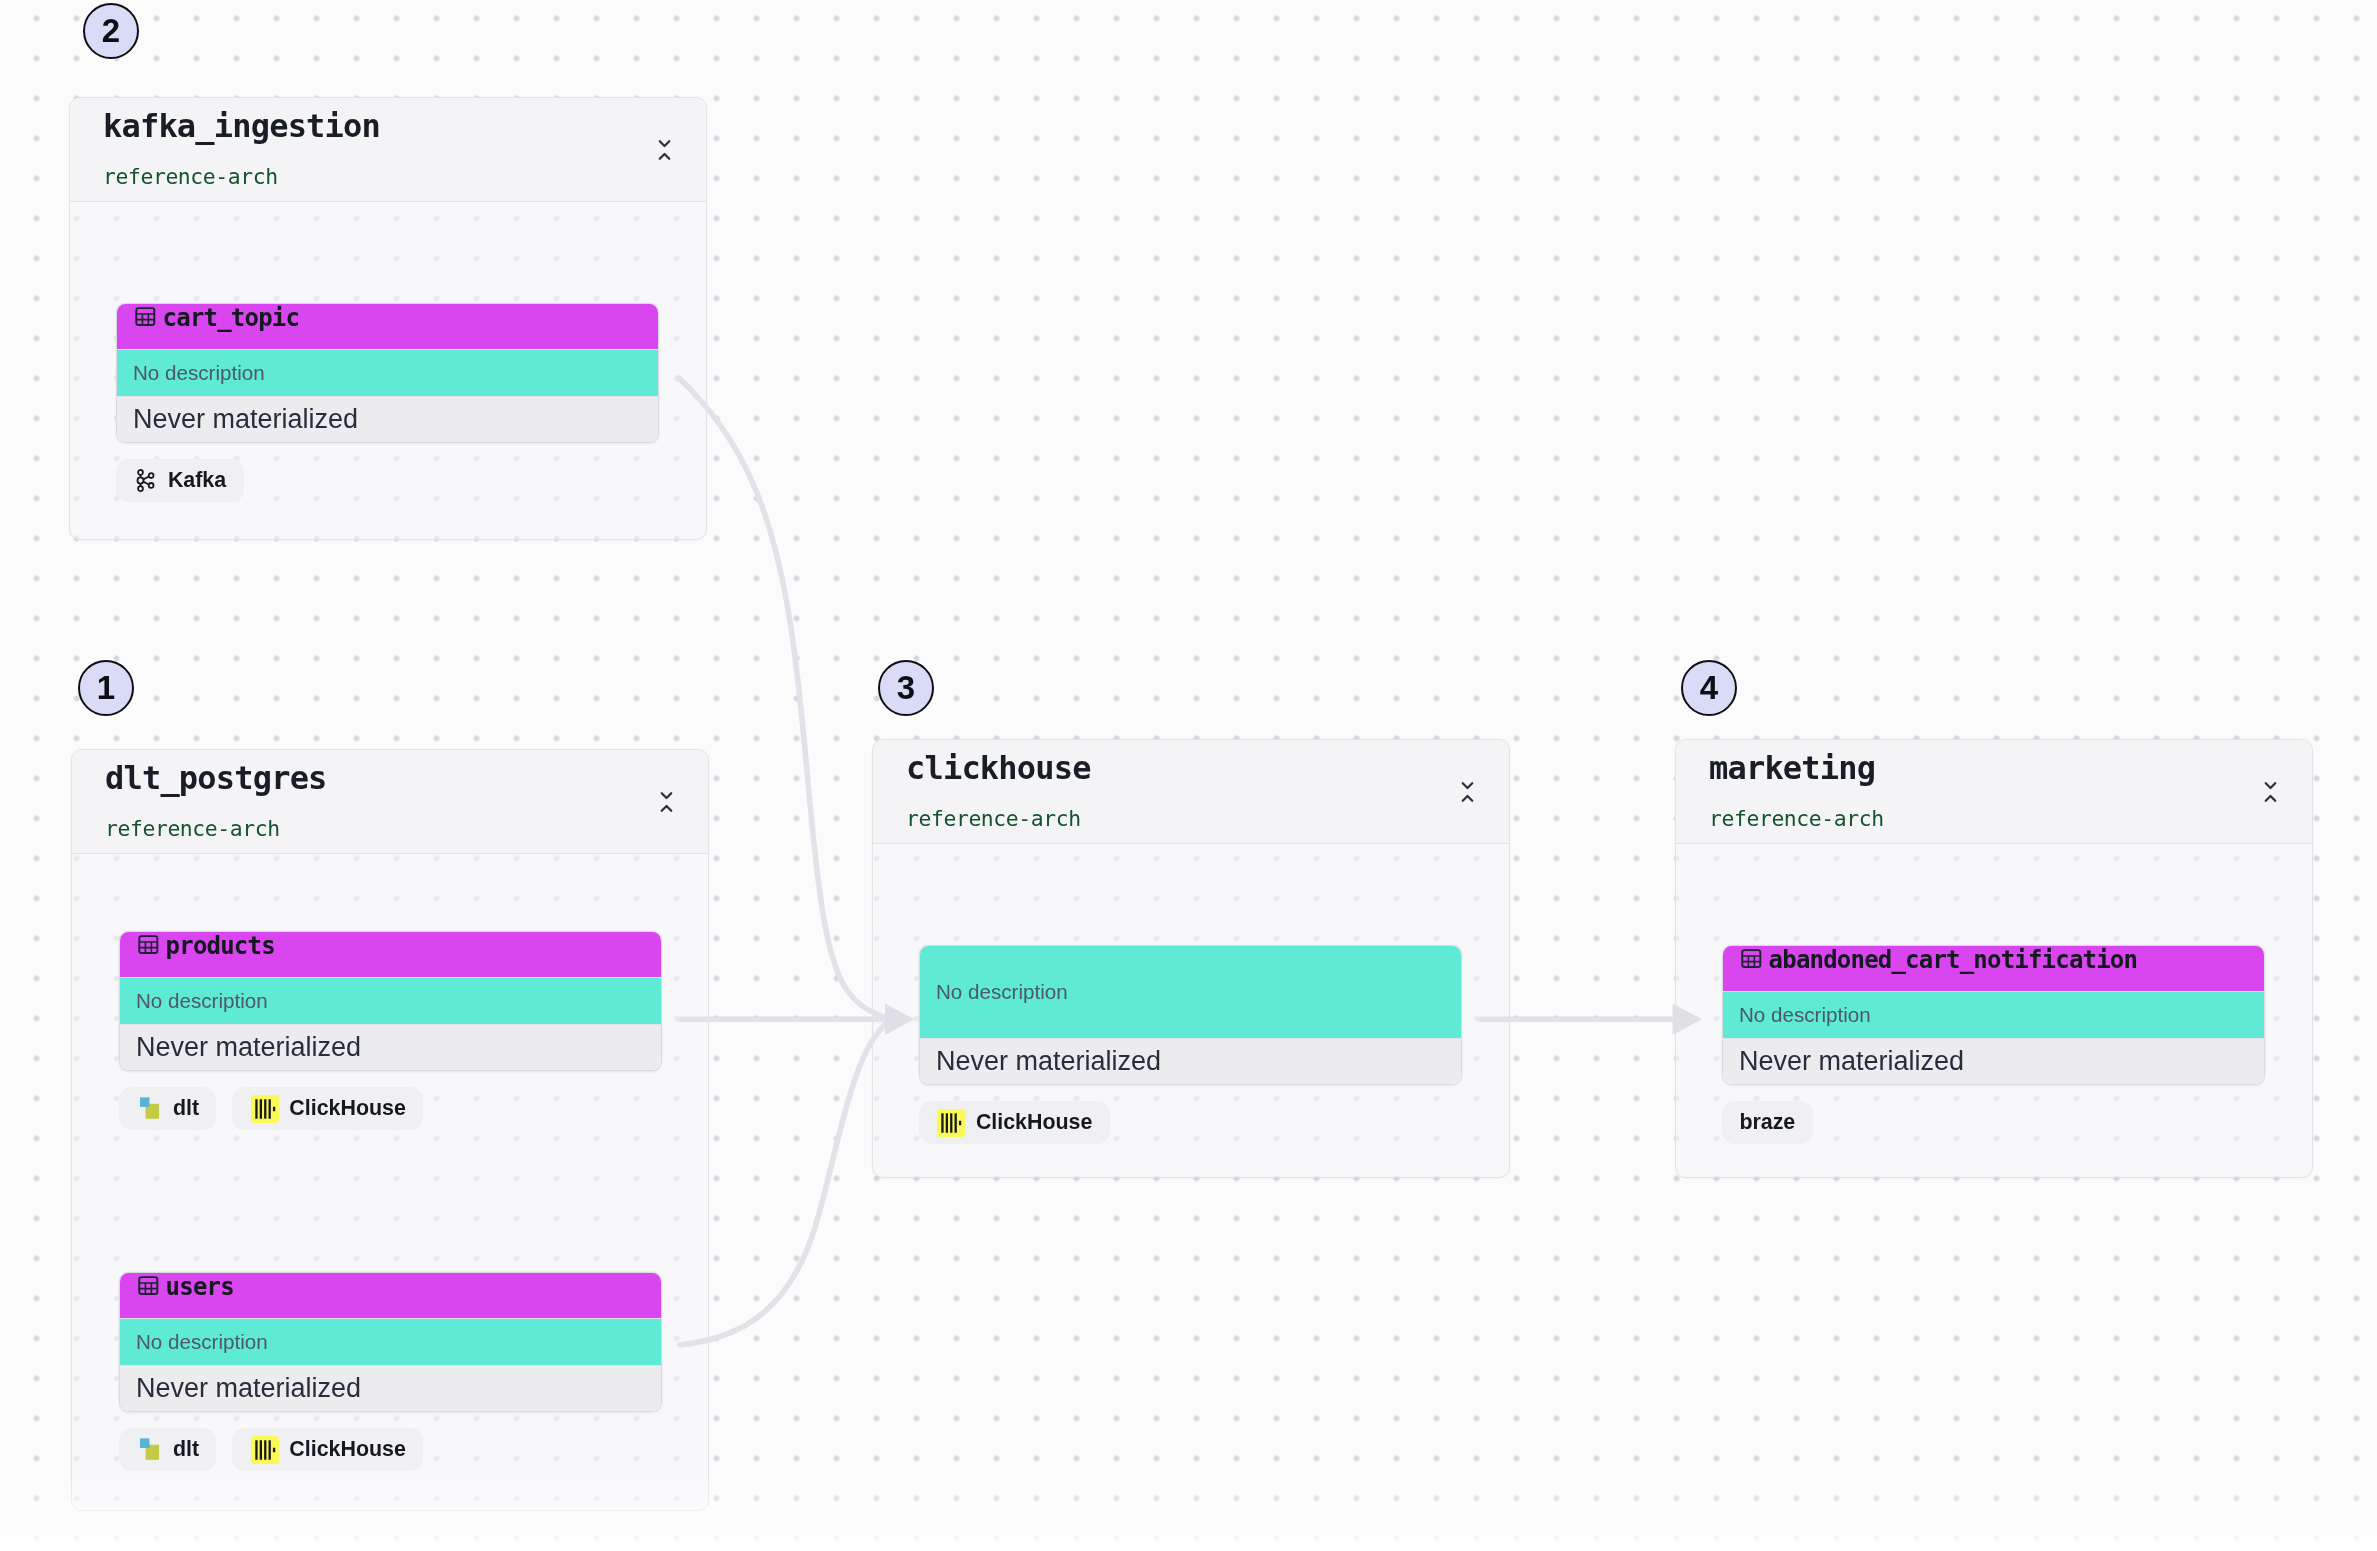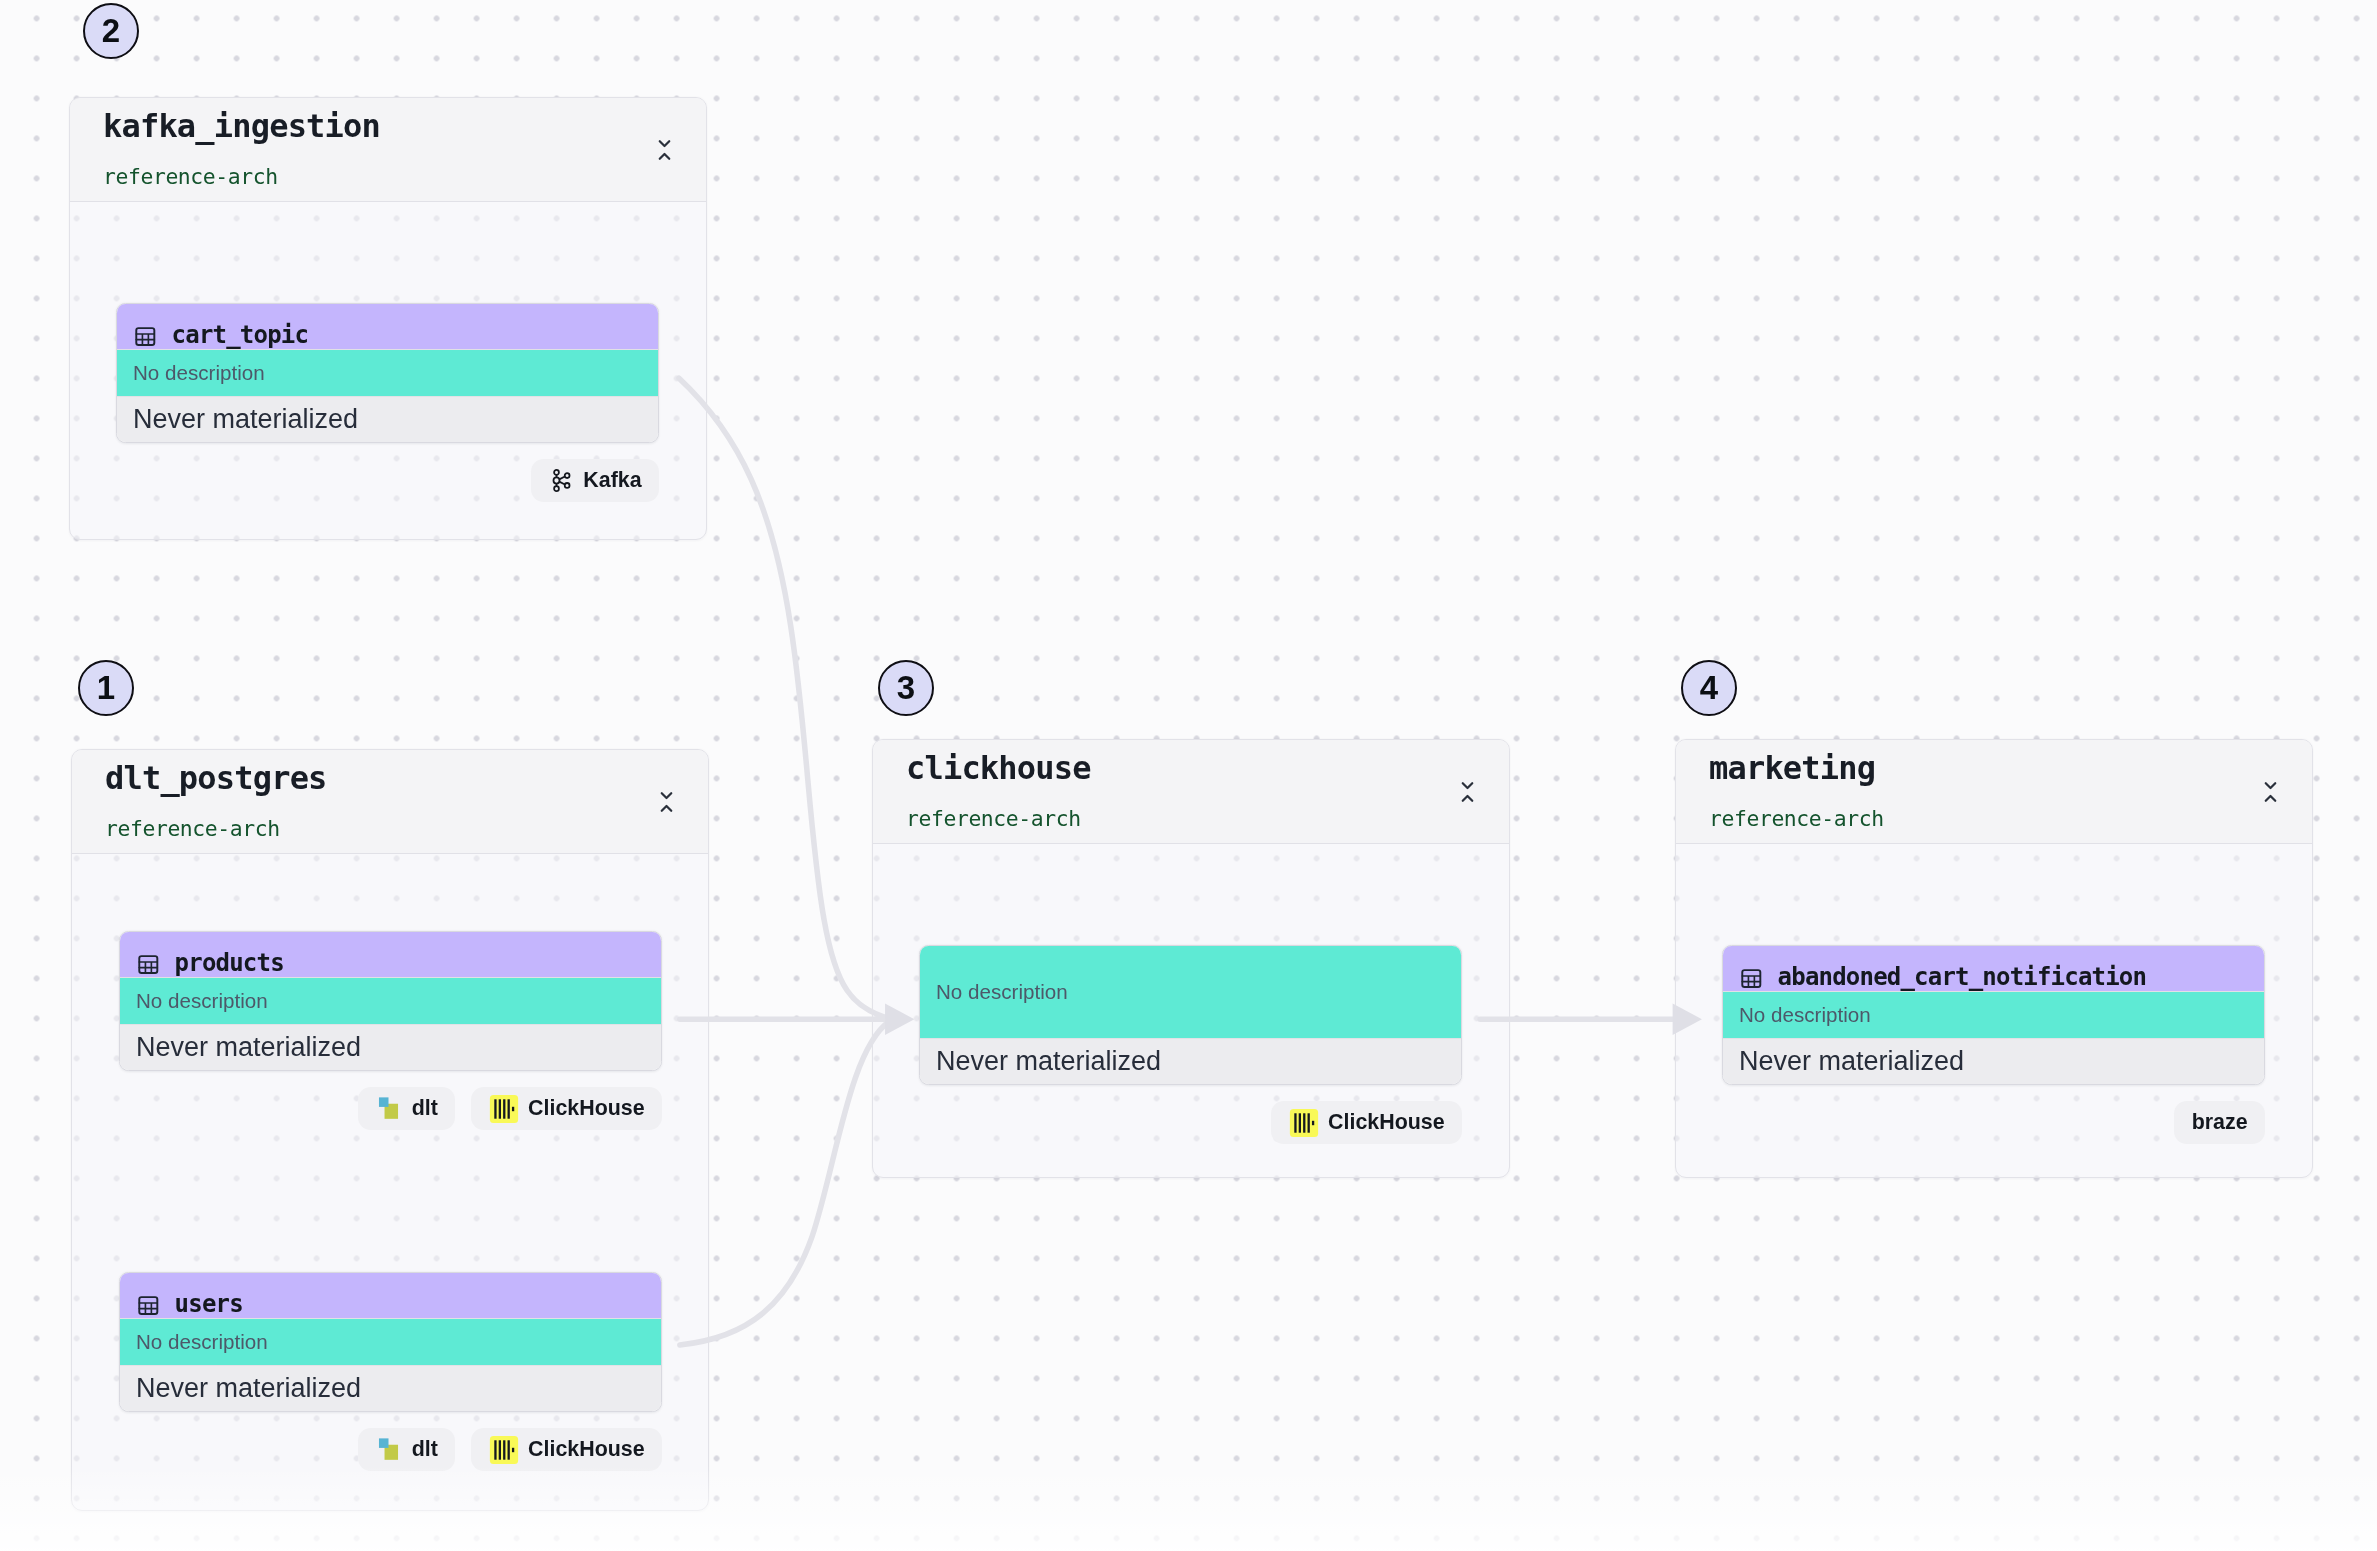--- a/index.html
+++ b/index.html
@@ -44,38 +44,38 @@
   }
   
   .asset-block{position:absolute;width:543px;z-index:3;}
   .asset-card{
     width:543px;height:140px;box-sizing:border-box;
     background:#fff;border:1.2px solid #d9d9e0;border-radius:9.5px;
     box-shadow:0 0.8px 2.4px rgba(18,22,33,0.08);
     overflow:hidden;display:flex;flex-direction:column;
   }
   .card-head{
-    height:45px;flex:0 0 45px;background:#c4b5fd;border-bottom:0.8px solid #e1e1e6;
-    display:flex;align-items:flex-end;gap:14px;padding:0 16px;
+    height:45px;flex:0 0 45px;background:#d946ef;border-bottom:0.8px solid #e1e1e6;
+    display:flex;align-items:flex-start;gap:5px;padding:0 16px;
   }
   .asset-name{
     font-family:"DejaVu Sans Mono",monospace;
     font-size:24px;font-weight:bold;color:#14181f;letter-spacing:-0.8px;white-space:nowrap;
   }
   .card-desc{
     flex:1;display:flex;align-items:center;padding:0 16px;
     font-size:20.6px;color:#4d5869;background:#5eead4;
   }
   .card-status{
     height:45px;flex:0 0 45px;display:flex;align-items:center;padding:0 16px;
     font-size:27px;color:#272d3a;background:#ececef;border-top:0.8px solid #e2e2e6;
   }
   
   .tag-row{
-    position:absolute;left:0;right:0;display:flex;justify-content:flex-end;gap:16px;
+    position:absolute;left:0;right:0;display:flex;gap:16px;
   }
   .tag{
     height:43px;background:#f0f0f3;border-radius:12.7px;
     display:inline-flex;align-items:center;gap:9.5px;padding:0 17.4px;
     font-size:21.4px;font-weight:bold;color:#14181f;white-space:nowrap;
   }
   
   .num-badge{
     position:absolute;width:52px;height:52px;border-radius:50%;
     background:#dadbf7;border:2.8px solid #0e0e14;box-sizing:content-box;

